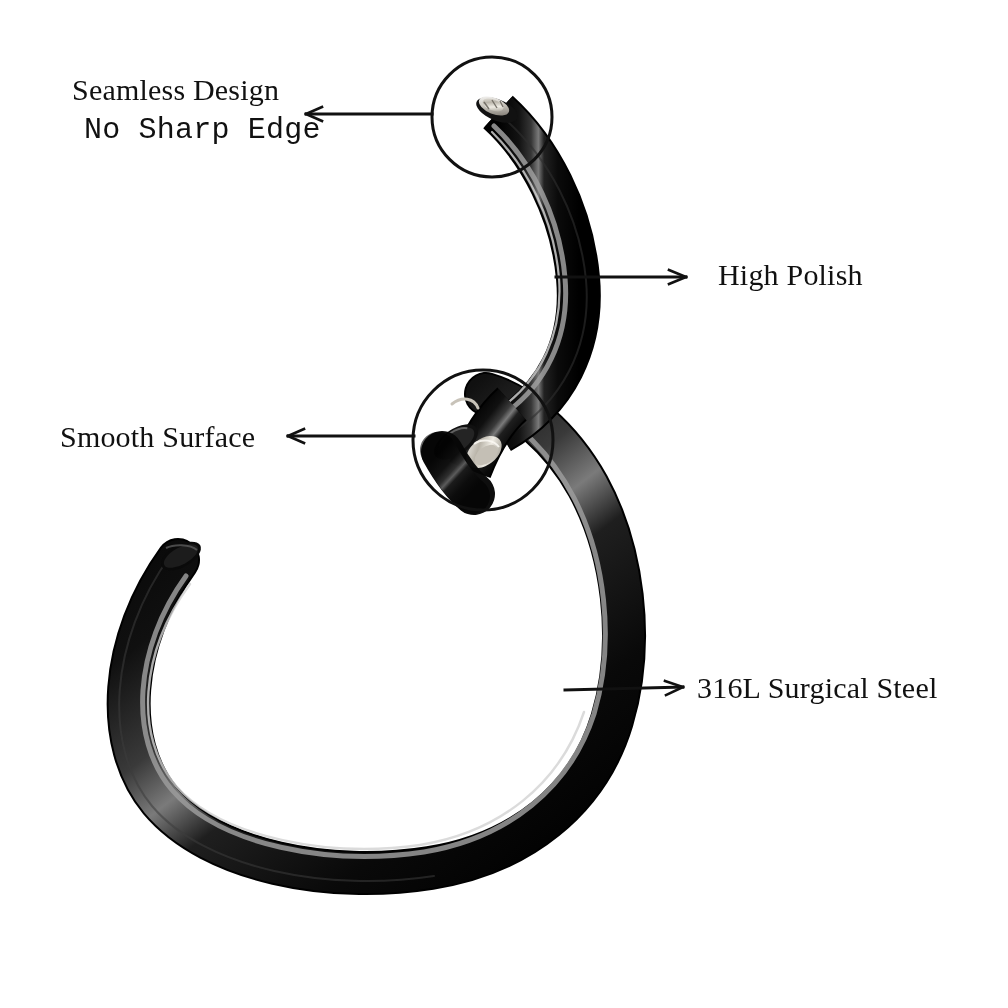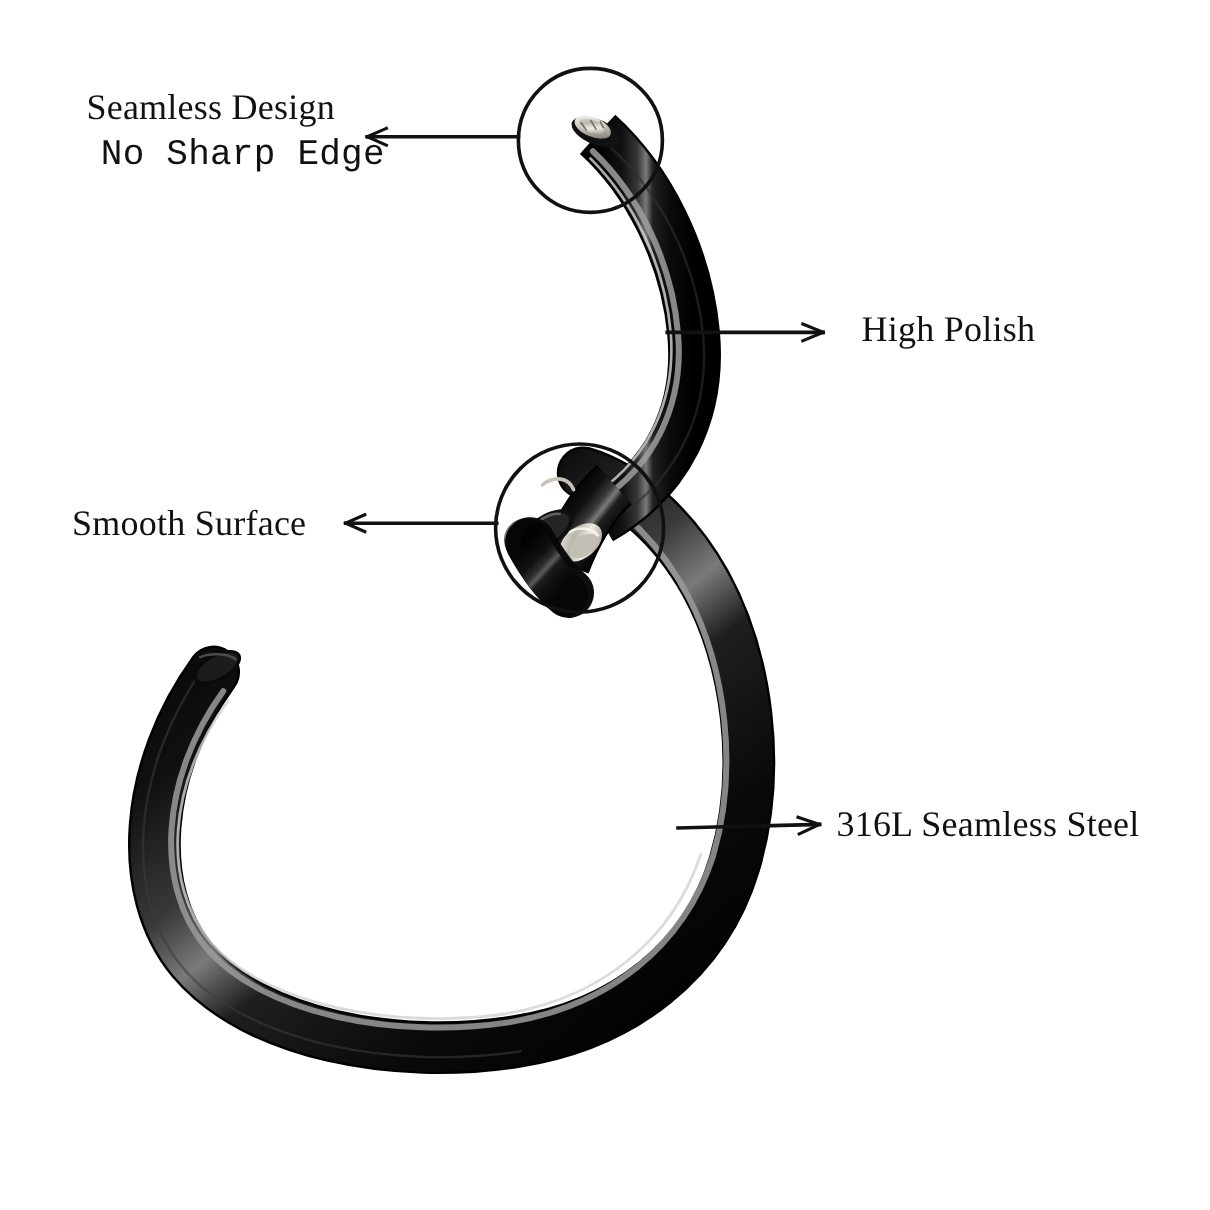--- a/index.html
+++ b/index.html
@@ -196,15 +196,15 @@
 
   <div class="lbl" id="lbl-seamless">
     <span class="l1">Seamless Design</span>
     <span class="l2">No Sharp Edge</span>
   </div>
 
   <div class="lbl" id="lbl-smooth">Smooth Surface</div>
 
   <div class="lbl" id="lbl-polish">High Polish</div>
 
-  <div class="lbl" id="lbl-steel">316L Seamless Steel</div>
+  <div class="lbl" id="lbl-steel">316L Surgical Steel</div>
 
 </div>
 
 </body></html>

